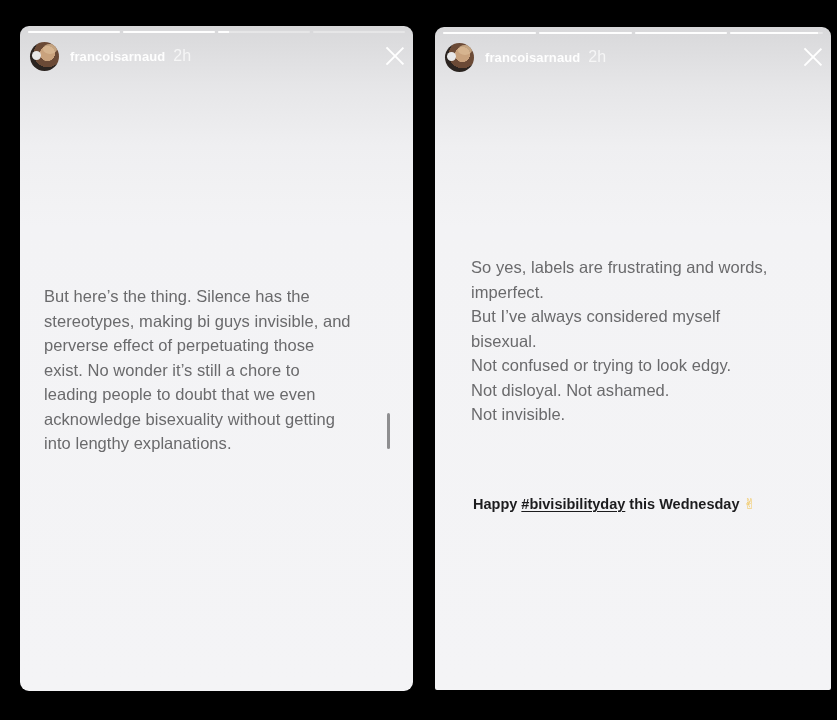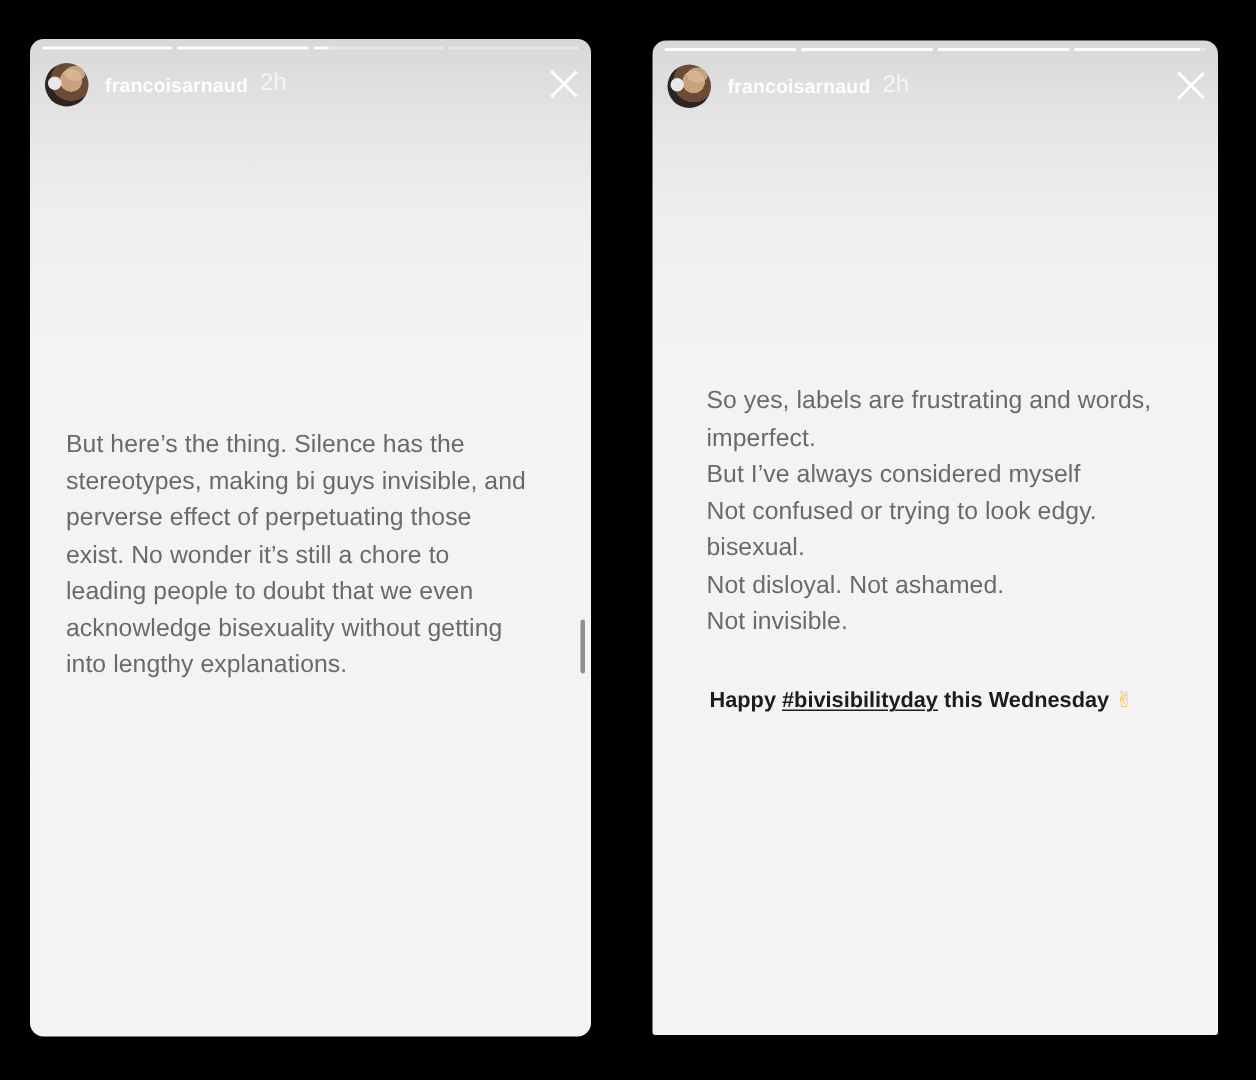--- a/index.html
+++ b/index.html
@@ -3,20 +3,21 @@
 <meta charset="utf-8">
 <style>
   html, body { margin: 0; padding: 0; }
   body {
     width: 837px; height: 720px; background: #000; position: relative; overflow: hidden;
     font-family: "Liberation Sans", "DejaVu Sans", sans-serif;
   }
   .story {
     position: absolute; overflow: hidden;
     background: linear-gradient(180deg, #d8d8da 0px, #e6e6e8 60px, #efeff1 120px, #f3f3f5 200px, #f4f4f6 100%);
+    padding-left: 19px;
   }
   .story.left { left: 20px; top: 26px; width: 374px; height: 665px; border-radius: 9px; }
   .story.right { left: 435px; top: 27px; width: 377px; height: 663px; border-radius: 9px 9px 2px 2px; }
   .progress { position: absolute; left: 8px; right: 8px; top: 5px; height: 3px; display: flex; gap: 3px; }
   .seg { flex: 1; height: 2px; background: rgba(255,255,255,0.35); border-radius: 1px; position: relative; overflow: hidden; }
   .seg .fill { position: absolute; left: 0; top: 0; bottom: 0; background: rgba(255,255,255,0.95); }
   .header { position: absolute; left: 10px; right: 8px; top: 15px; height: 30px; display: flex; align-items: center; }
   .avatar {
     width: 29px; height: 29px; border-radius: 50%; flex: 0 0 auto;
     background: radial-gradient(circle at 60% 40%, #c9a27d 0 30%, #6b4a36 31% 55%, #2b2420 56% 100%);
@@ -29,21 +30,21 @@
   .close { margin-left: auto; width: 20px; height: 20px; position: relative; cursor: pointer; }
   .close::before, .close::after {
     content: ""; position: absolute; left: 9px; top: -2px; width: 1.6px; height: 24px; background: #fff;
   }
   .close::before { transform: rotate(45deg); }
   .close::after { transform: rotate(-45deg); }
   .body-text { position: absolute; color: #6a6a6c; font-size: 16.5px; line-height: 24.5px; letter-spacing: 0.05px; margin-top: 28px; }
   .story.left .body-text { left: 24px; top: 230px; width: 330px; }
   .story.right .body-text { left: 36px; top: 200px; width: 330px; }
   .line { display: block; white-space: nowrap; }
-  .closing { position: absolute; left: 38px; top: 432px; font-size: 14.5px; font-weight: 700; color: #1c1c1e; white-space: nowrap; }
+  .closing { position: absolute; left: 38px; top: 469px; font-size: 14.5px; font-weight: 700; color: #1c1c1e; white-space: nowrap; }
   .hashtag { text-decoration: underline; text-underline-offset: 2px; text-decoration-thickness: 1px; }
   .emoji { color: #f1c04a; font-weight: 400; }
   .scrollbar { position: absolute; left: 387px; top: 413px; width: 3px; height: 36px; background: #8e8e90; border-radius: 2px; }
 </style>
 </head>
 <body>
 
 <div class="story left">
   <div class="progress">
     <div class="seg">
@@ -95,21 +96,21 @@
   <div class="header">
     <div class="avatar"></div>
     <span class="username">francoisarnaud</span>
     <span class="time">2h</span>
     <div class="close"></div>
   </div>
   <div class="body-text">
     <span class="line">So yes, labels are frustrating and words,</span>
     <span class="line">imperfect.</span>
     <span class="line">But I’ve always considered myself</span>
+    <span class="line">bisexual.</span>
     <span class="line">Not confused or trying to look edgy.</span>
-    <span class="line">bisexual.</span>
     <span class="line">Not disloyal. Not ashamed.</span>
     <span class="line">Not invisible.</span>
   </div>
   <div class="closing">
     <span>Happy </span><span class="hashtag">#bivisibilityday</span><span> this Wednesday </span><span class="emoji">✌</span>
   </div>
 </div>
 
 </body></html>

